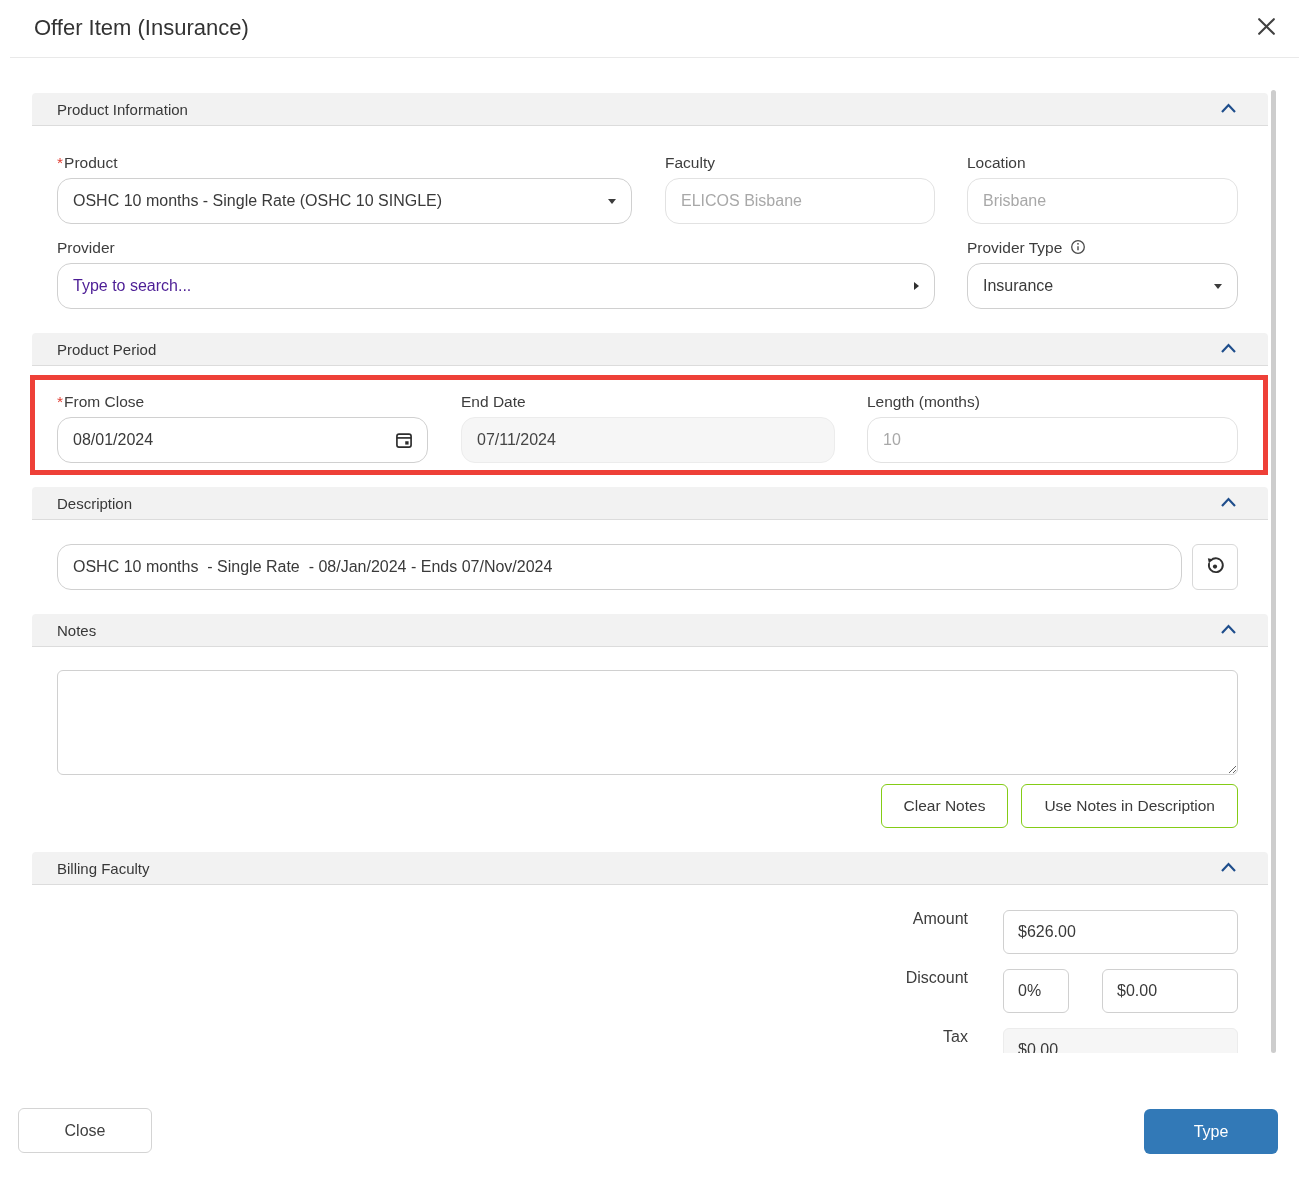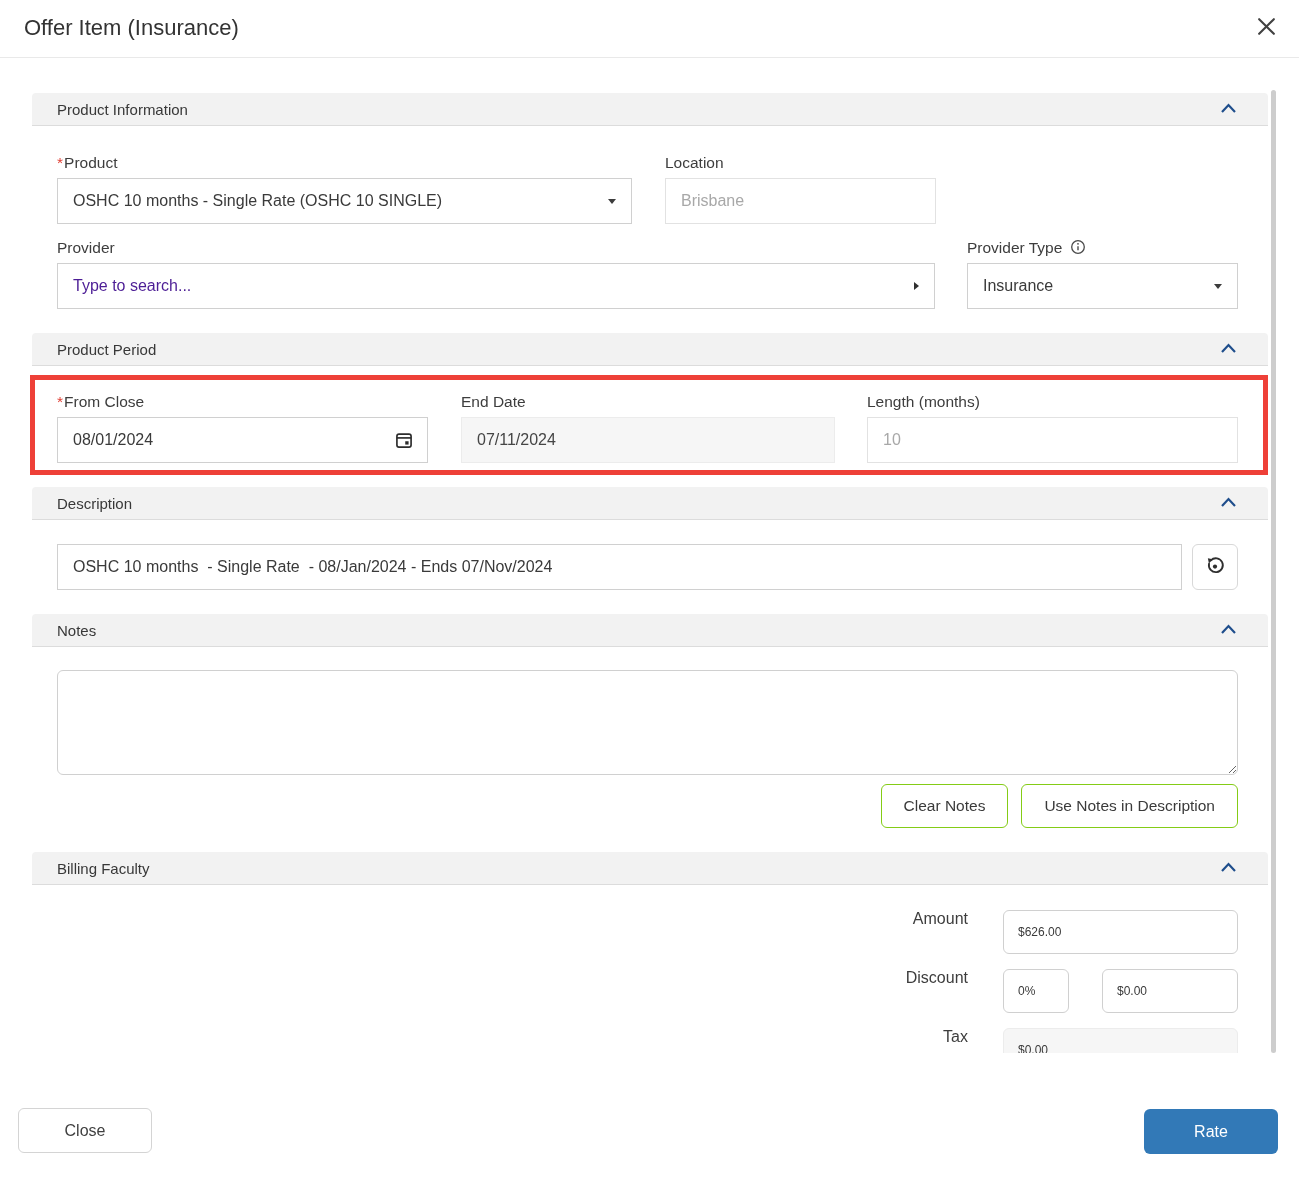--- a/index.html
+++ b/index.html
@@ -8,37 +8,37 @@
     --annotation-red:#ee4038;
     --required-red:#e03c31;
     --section-header-bg:#f2f2f2;
   }
   *{box-sizing:border-box;margin:0;padding:0;}
   html,body{background:#fff;}
   body{font-family:"Liberation Sans","DejaVu Sans",sans-serif;color:#3a3a3a;}
   .page{position:relative;width:1299px;height:1182px;background:#fff;overflow:hidden;}
 
   
-  .modal-header{position:relative;height:58px;border-bottom:1px solid #e9e9e9;}
+  .modal-header{position:relative;height:58px;border-bottom:1px solid #e9e9e9;margin-left:10px;}
   .modal-title{position:absolute;left:24px;top:15px;font-size:22px;color:#333;}
   .close-btn{position:absolute;right:21px;top:16px;width:24px;height:24px;border:none;background:transparent;cursor:pointer;display:flex;align-items:center;justify-content:center;}
 
   
   .modal-body{position:relative;height:995px;overflow:hidden;padding:35px 31px 0 32px;}
   .section{margin-bottom:24px;}
   .section-header{display:flex;align-items:center;justify-content:space-between;height:33px;padding:0 30px 0 25px;background:var(--section-header-bg);border-bottom:1px solid #dcdcdc;border-radius:4px 4px 0 0;}
   .section-header .sh-label{font-size:15px;color:#383838;}
   .collapse-btn{border:none;background:transparent;cursor:pointer;display:flex;align-items:center;}
   .section-content{padding:0 30px 0 25px;}
 
   .form-row{display:flex;}
   .field{display:flex;flex-direction:column;}
   .field-label{font-size:15.5px;color:#3d3d3d;margin-bottom:6px;white-space:nowrap;}
   .req{color:var(--required-red);margin-right:1px;}
-  .inp, .combo{height:46px;border:1px solid #d0d0d0;border-radius:0;background:#fff;font-size:16px;color:#3a3a3a;padding:0 15px;font-family:inherit;width:100%;}
+  .inp, .combo{height:46px;border:1px solid #d0d0d0;border-radius:14px;background:#fff;font-size:16px;color:#3a3a3a;padding:0 15px;font-family:inherit;width:100%;}
   .combo{display:flex;align-items:center;justify-content:space-between;cursor:pointer;}
   .inp::placeholder{color:#a8a8a8;}
   .inp.muted{border-color:#e2e2e2;color:#a8a8a8;}
   .inp.disabled{background:#f6f6f6;border-color:#ececec;color:#454545;}
   .caret-down{width:0;height:0;border-left:4.5px solid transparent;border-right:4.5px solid transparent;border-top:5.5px solid #3c3c3c;}
   .caret-right{width:0;height:0;border-top:4.5px solid transparent;border-bottom:4.5px solid transparent;border-left:5.5px solid #303030;}
   .info-icon{margin-left:8px;display:inline-flex;vertical-align:-2px;}
 
   
   .w-product{width:575px;margin-right:33px;}
@@ -66,21 +66,21 @@
   
   .notes-content{padding-top:23px;}
   .notes-area{width:1181px;height:105px;border:1px solid #d0d0d0;border-radius:6px;resize:both;font-family:inherit;font-size:16px;padding:10px 14px;color:#3a3a3a;display:block;}
   .notes-btn-row{display:flex;justify-content:flex-end;gap:13px;margin-top:9px;}
   .btn-plain{height:44px;padding:0 22px;background:#fff;border:1px solid #84cc16;border-radius:6px;font-size:15.5px;color:#3a3a3a;font-family:inherit;cursor:pointer;}
 
   
   .billing-content{padding-top:25px;}
   .bill-row{display:flex;justify-content:flex-end;align-items:flex-start;margin-bottom:15px;}
   .bill-label{font-size:16px;color:#3d3d3d;margin-right:35px;}
-  .bill-inp{height:44px;border:1px solid #d0d0d0;border-radius:6px;font-size:12px;color:#3a3a3a;padding:12px 14px;font-family:inherit;background:#fff;}
+  .bill-inp{height:44px;border:1px solid #d0d0d0;border-radius:6px;font-size:16px;color:#3a3a3a;padding:12px 14px;font-family:inherit;background:#fff;}
   .w-amount{width:235px;}
   .w-pct{width:66px;margin-right:33px;}
   .w-damt{width:136px;}
   .bill-inp.disabled{background:#f6f6f6;border-color:#ececec;}
   .bill-row.tax{margin-bottom:0;}
 
   
   .red-box{position:absolute;left:30px;top:375px;width:1238px;height:100px;border:5px solid var(--annotation-red);pointer-events:none;}
   .scrollbar{position:absolute;left:1271px;top:90px;width:5px;height:963px;background:#cdcdcd;border-radius:3px;}
 
@@ -118,20 +118,24 @@
         </button>
       </div>
       <div class="section-content">
         <div class="form-row">
           <div class="field w-product">
             <span class="field-label"><span class="req">*</span><span>Product</span></span>
             <div class="combo">
               <span>OSHC 10 months  - Single Rate (OSHC 10 SINGLE)</span>
               <span class="caret-down"></span>
             </div>
+          </div>
+          <div class="field w-faculty">
+            <span class="field-label">Faculty</span>
+            <input class="inp muted" disabled="" value="ELICOS Bisbane" style="">
           </div>
           <div class="field w-location">
             <span class="field-label">Location</span>
             <input class="inp muted" disabled="" value="Brisbane" style="">
           </div>
         </div>
         <div class="form-row gap-row">
           <div class="field w-provider">
             <span class="field-label">Provider</span>
             <div class="combo">
@@ -260,16 +264,16 @@
     </div>
 
   </div>
 
   <div class="red-box"></div>
 
   <div class="scrollbar"></div>
 
   <div class="modal-footer">
     <button class="btn-close">Close</button>
-    <button class="btn-save">Rate</button>
+    <button class="btn-save">Type</button>
   </div>
 
 </div>
 
 </body></html>

